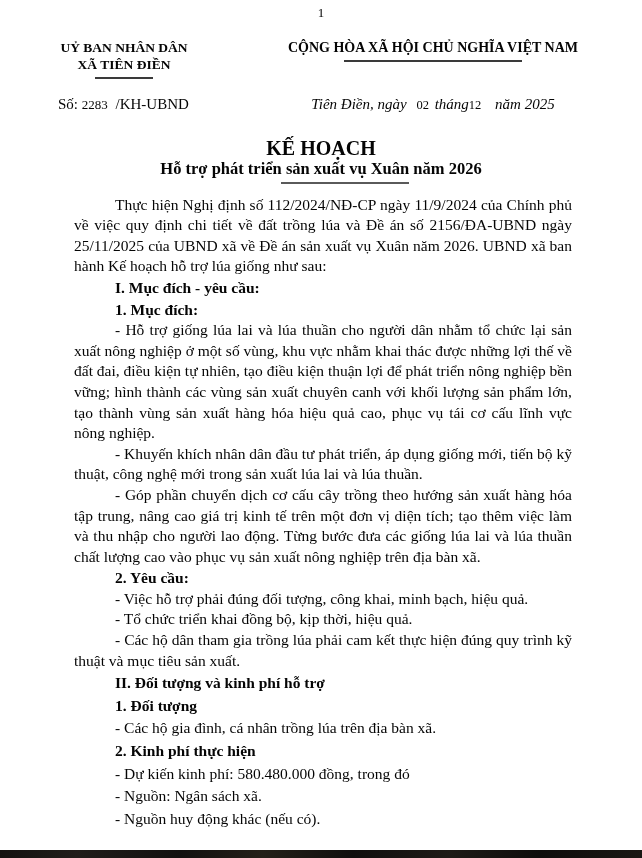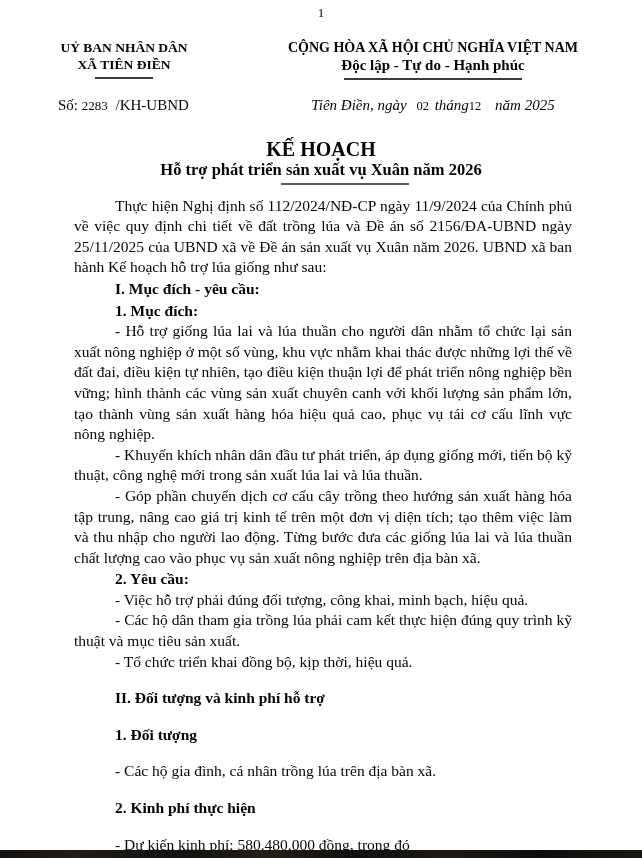--- a/index.html
+++ b/index.html
@@ -29,42 +29,41 @@
   .dateline .d-month{margin-right:10px;}
   .title-block{text-align:center;margin-top:25px;}
   .title1{font-size:20px;font-weight:bold;line-height:20px;}
   .title2{font-size:16.5px;font-weight:bold;line-height:21px;}
   .rule-title{width:128px;height:2px;background:#5a5a5a;margin:3px auto 0;transform:translateX(24px);}
   .body-text{padding:11px 70px 0 74px;font-size:15.5px;line-height:20.6px;text-align:justify;}
   .para{margin:0;text-indent:41px;}
   .heading{margin:1px 0 0 0;font-weight:bold;text-indent:41px;text-align:left;}
   .item{margin:0;text-indent:41px;}
   .item.plus{text-indent:34px;}
-  .sec2 .heading,.sec2 .item{margin-top:16px;}
+  .sec2 .heading,.sec2 .item{margin-top:2px;}
   .bottom-strip{
     position:absolute;left:0;bottom:0;width:642px;height:8px;
     background:linear-gradient(90deg,#141210 0%,#201d1a 12%,#121110 28%,#242019 41%,#100f0e 55%,#1e1b17 70%,#0e0d0c 84%,#1a1814 100%);
   }
 </style>
 </head>
 <body>
 
 <div class="page">
 
   <div class="pagenum">1</div>
 
   <div class="header-row">
     <div class="org-block">
       <div class="org-line1">UỶ BAN NHÂN DÂN</div>
       <div class="org-line2">XÃ TIÊN ĐIỀN</div>
       <div class="rule rule-org"></div>
     </div>
     <div class="nat-block">
       <div class="nat-line1">CỘNG HÒA XÃ HỘI CHỦ NGHĨA VIỆT NAM</div>
-      <div class="nat-line2">Độc lập - Tự do - Hạnh phúc</div>
       <div class="rule rule-nat"></div>
     </div>
   </div>
 
   <div class="meta-row">
     <div class="doc-no">
       <span>Số:</span>
       <span class="filled">2283</span>
       <span class="suffix">/KH-UBND</span>
     </div>
@@ -86,22 +85,22 @@
     <p class="para">Thực hiện Nghị định số 112/2024/NĐ-CP ngày 11/9/2024 của Chính phủ về việc quy định chi tiết về đất trồng lúa và Đề án số 2156/ĐA-UBND ngày 25/11/2025 của UBND xã về Đề án sản xuất vụ Xuân năm 2026. UBND xã ban hành Kế hoạch hỗ trợ lúa giống như sau:</p>
 
     <p class="heading">I. Mục đích - yêu cầu:</p>
     <p class="heading">1. Mục đích:</p>
     <p class="para">- Hỗ trợ giống lúa lai và lúa thuần cho người dân nhằm tổ chức lại sản xuất nông nghiệp ở một số vùng, khu vực nhằm khai thác được những lợi thế về đất đai, điều kiện tự nhiên, tạo điều kiện thuận lợi để phát triển nông nghiệp bền vững; hình thành các vùng sản xuất chuyên canh với khối lượng sản phẩm lớn, tạo thành vùng sản xuất hàng hóa hiệu quả cao, phục vụ tái cơ cấu lĩnh vực nông nghiệp.</p>
     <p class="para">- Khuyến khích nhân dân đầu tư phát triển, áp dụng giống mới, tiến bộ kỹ thuật, công nghệ mới trong sản xuất lúa lai và lúa thuần.</p>
     <p class="para">- Góp phần chuyển dịch cơ cấu cây trồng theo hướng sản xuất hàng hóa tập trung, nâng cao giá trị kinh tế trên một đơn vị diện tích; tạo thêm việc làm và thu nhập cho người lao động. Từng bước đưa các giống lúa lai và lúa thuần chất lượng cao vào phục vụ sản xuất nông nghiệp trên địa bàn xã.</p>
 
     <p class="heading">2. Yêu cầu:</p>
     <p class="para">- Việc hỗ trợ phải đúng đối tượng, công khai, minh bạch, hiệu quả.</p>
+    <p class="para">- Tổ chức triển khai đồng bộ, kịp thời, hiệu quả.</p>
     <p class="para">- Các hộ dân tham gia trồng lúa phải cam kết thực hiện đúng quy trình kỹ thuật và mục tiêu sản xuất.</p>
-    <p class="para">- Tổ chức triển khai đồng bộ, kịp thời, hiệu quả.</p>
 
     <div class="sec2">
       <p class="heading">II. Đối tượng và kinh phí hỗ trợ</p>
       <p class="heading">1. Đối tượng</p>
       <p class="item">- Các hộ gia đình, cá nhân trồng lúa trên địa bàn xã.</p>
       <p class="heading">2. Kinh phí thực hiện</p>
       <p class="item">- Dự kiến kinh phí: 580.480.000 đồng, trong đó</p>
       <p class="item">- Nguồn: Ngân sách xã.</p>
       <p class="item">- Nguồn huy động khác (nếu có).</p>
     </div>

